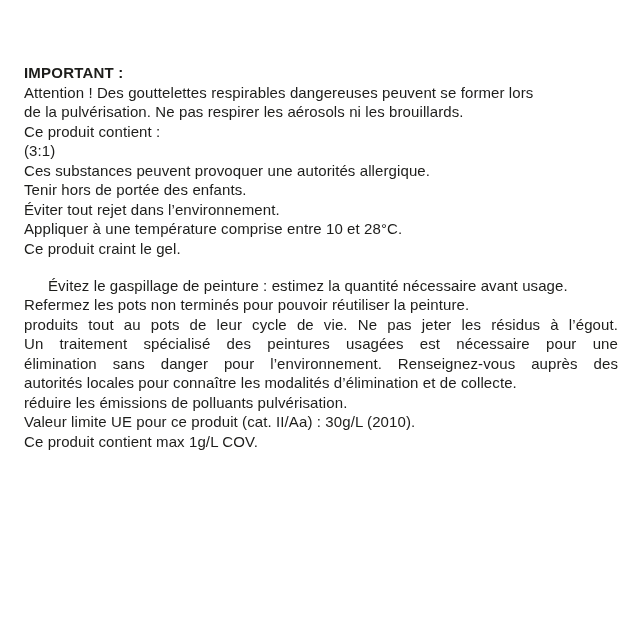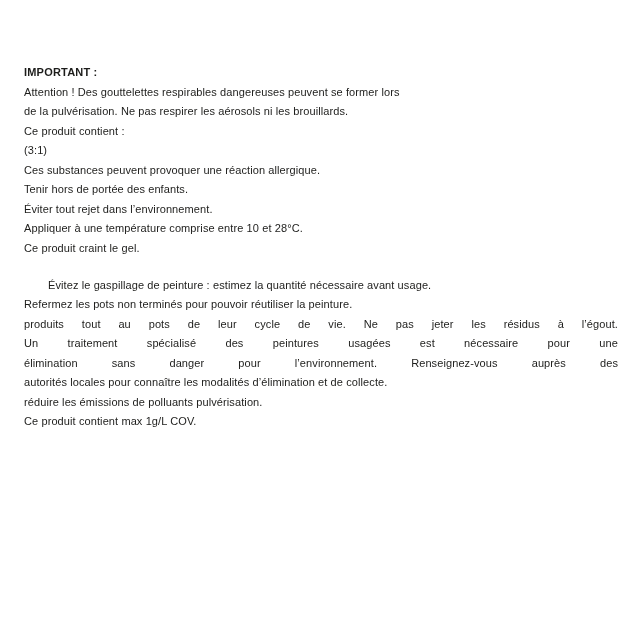--- a/index.html
+++ b/index.html
@@ -18,21 +18,21 @@
     font-family: "Liberation Sans", sans-serif;
     color: #1d1d1b;
   }
   .text-block {
     position: absolute;
     left: 24px;
     top: 63px;
     width: 594px;
   }
   .line {
-    font-size: 11px;
+    font-size: 15px;
     line-height: 19.5px;
     letter-spacing: 0.1px;
     text-align: left;
     white-space: normal;
   }
   .line.heading {
     font-weight: 700;
     letter-spacing: 0.2px;
   }
   
@@ -54,31 +54,32 @@
 
     <div class="line heading">IMPORTANT :</div>
 
     <div class="line">Attention ! Des gouttelettes respirables dangereuses peuvent se former lors</div>
     <div class="line">de la pulvérisation. Ne pas respirer les aérosols ni les brouillards.</div>
 
     <div class="line">Ce produit contient :</div>
 
     <div class="line">(3:1)</div>
 
-    <div class="line">Ces substances peuvent provoquer une réaction allergique.</div>
+    <div class="line">Ces substances peuvent provoquer une autorités allergique.</div>
     <div class="line">Tenir hors de portée des enfants.</div>
     <div class="line">Éviter tout rejet dans l’environnement.</div>
     <div class="line">Appliquer à une température comprise entre 10 et 28°C.</div>
     <div class="line">Ce produit craint le gel.</div>
 
     <div class="line gap-above">Évitez le gaspillage de peinture : estimez la quantité nécessaire avant usage.</div>
     <div class="line">Refermez les pots non terminés pour pouvoir réutiliser la peinture.</div>
 
     <div class="line just">produits tout au pots de leur cycle de vie. Ne pas jeter les résidus à l’égout.</div>
     <div class="line just">Un traitement spécialisé des peintures usagées est nécessaire pour une</div>
     <div class="line just">élimination sans danger pour l’environnement. Renseignez-vous auprès des</div>
     <div class="line">autorités locales pour connaître les modalités d’élimination et de collecte.</div>
 
     <div class="line">réduire les émissions de polluants pulvérisation.</div>
+    <div class="line">Valeur limite UE pour ce produit (cat. II/Aa) : 30g/L (2010).</div>
     <div class="line">Ce produit contient max 1g/L COV.</div>
 
   </div>
 </div>
 
 </body></html>

